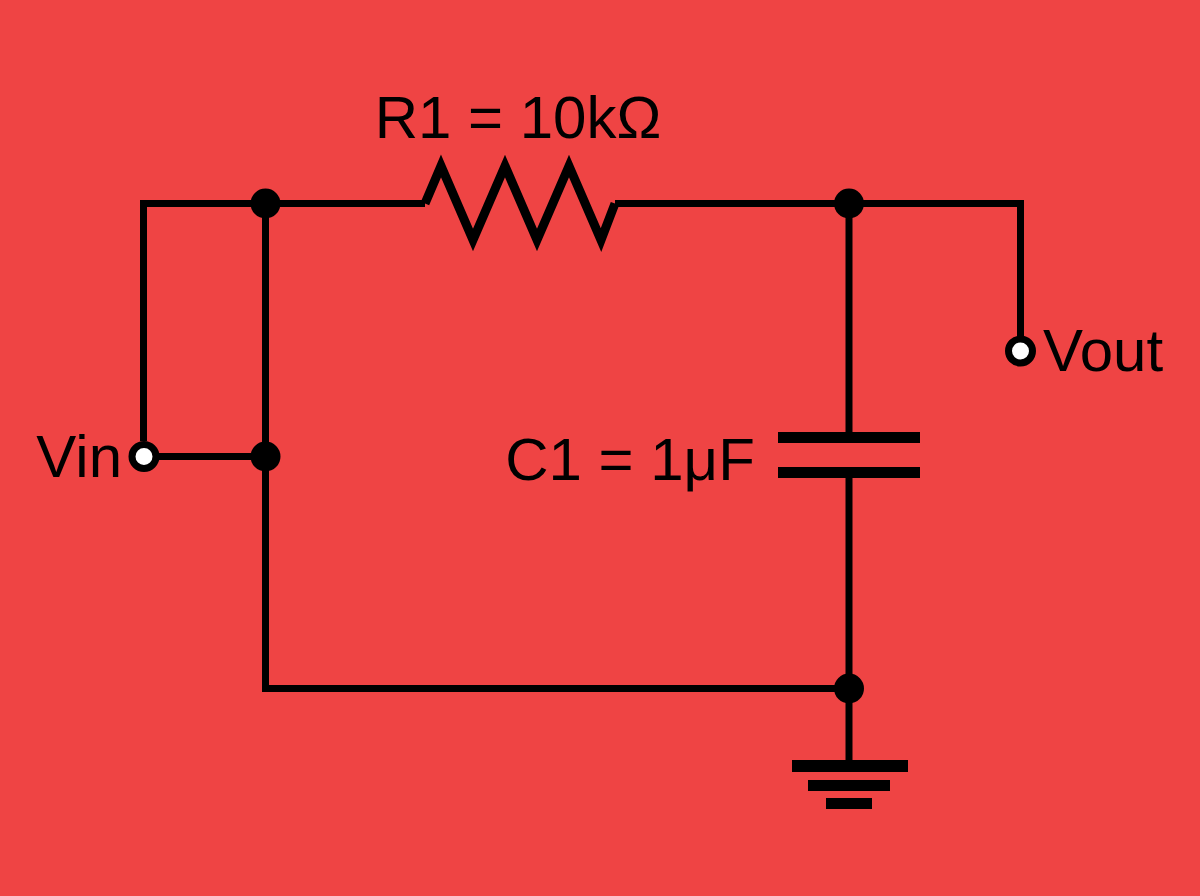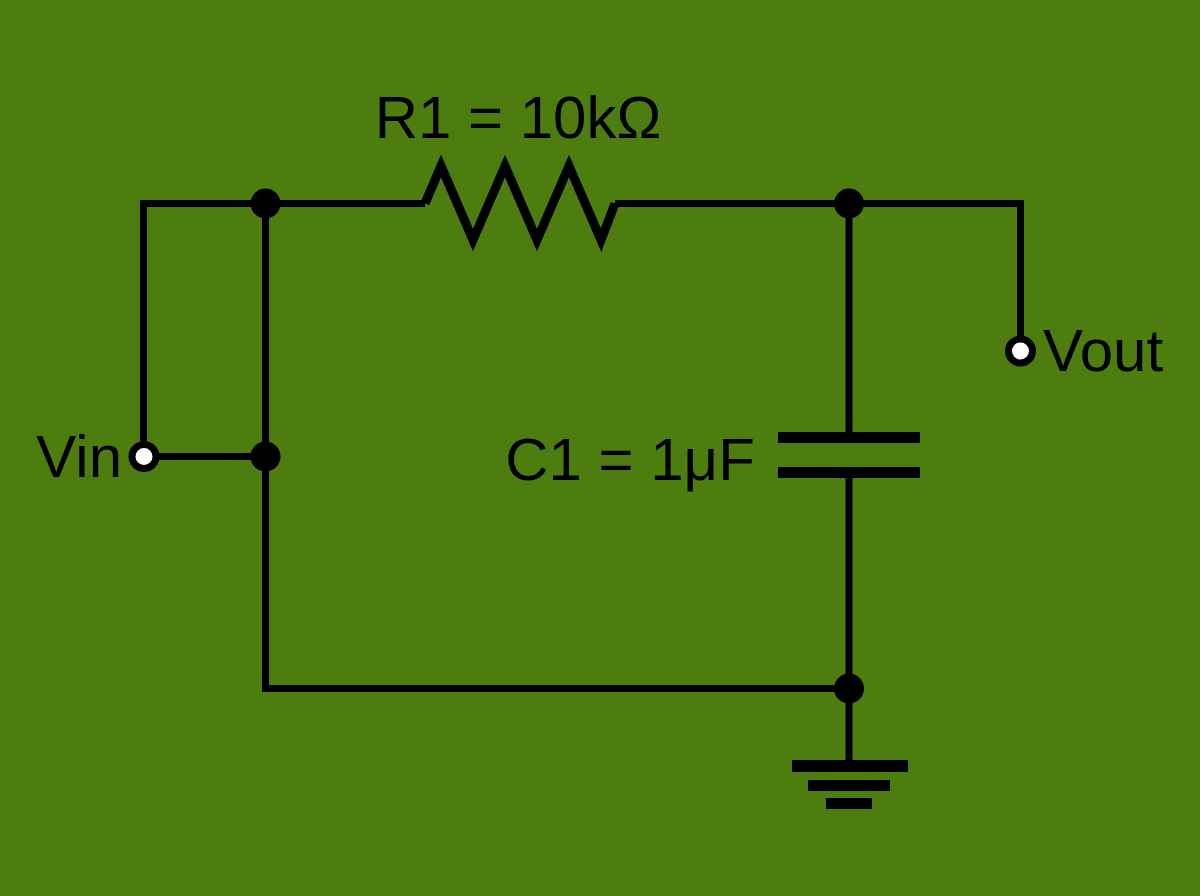--- a/index.html
+++ b/index.html
@@ -4,21 +4,21 @@
 <style>
   html, body {
     margin: 0;
     padding: 0;
     background: #ffffff;
   }
   .canvas {
     position: relative;
     width: 1200px;
     height: 896px;
-    background: #4d7c0f;
+    background: #ef4444;
     overflow: hidden;
   }
   svg { display: block; }
   .schematic-text {
     font-family: "Liberation Sans", sans-serif;
     font-size: 60px;
     fill: #000000;
   }
 </style>
 </head>

